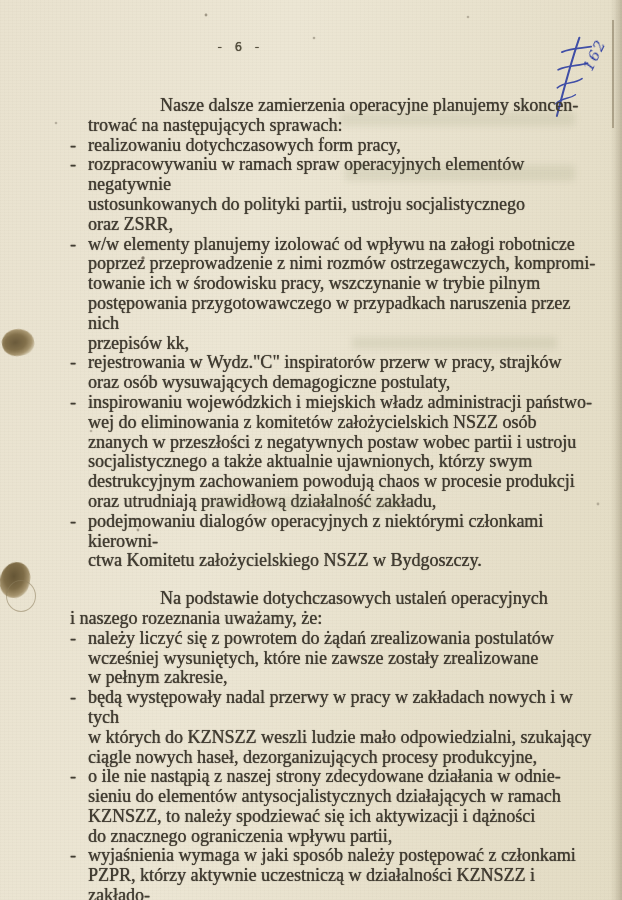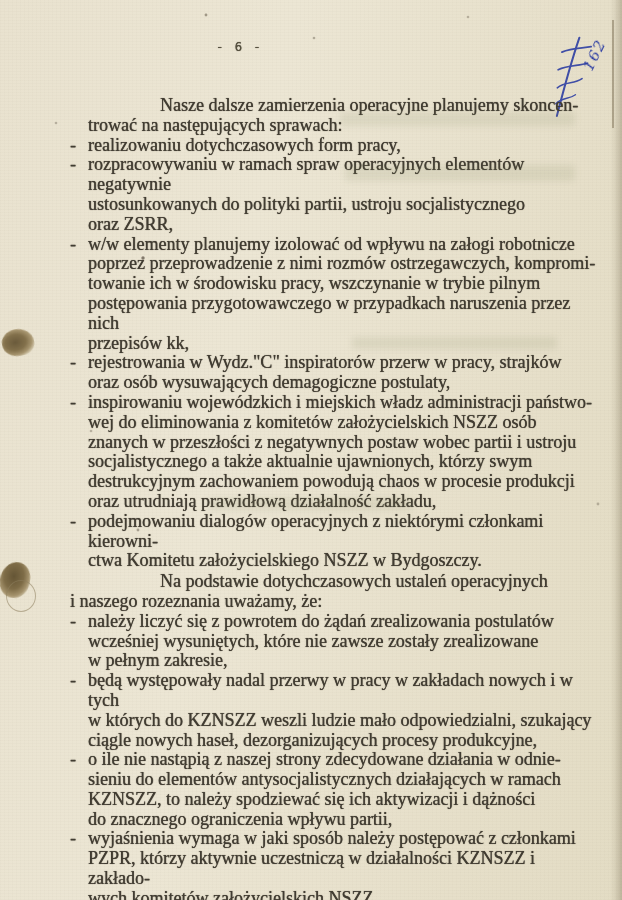--- a/index.html
+++ b/index.html
@@ -26,21 +26,21 @@
   .page-number {
     position:absolute; left:216px; top:40px;
     font-size:12.2px; letter-spacing:2px; color:#55503f;
   }
   .doc-body {
     position:absolute; left:88px; top:96px; width:510px;
     font-size:18px; line-height:19.8px;font-family:Liberation Serif, serif;
   }
   .para { position:relative; white-space:pre-wrap; margin:0; }
   .para.plain.indent { text-indent:72px; }
-  .para.section { margin-left:-18px; text-indent:90px; margin-top:1px; }
+  .para.section { margin-left:-18px; text-indent:90px; margin-top:18px; }
   .para.bullet { }
   .para.bullet .dash { position:absolute; left:-18px; top:0; }
   
   .annotation { position:absolute; left:548px; top:24px; width:72px; height:100px; }
   .paraph { position:absolute; left:6px; top:10px; width:36px; height:88px; transform:rotate(9deg); opacity:0.9; }
   .anno-number {
     position:absolute; left:30px; top:22px;
     transform:rotate(-64deg);
     font-family:"DejaVu Serif", serif; font-style:italic;
     font-size:15px; letter-spacing:1.5px; color:#2e3fa3;

